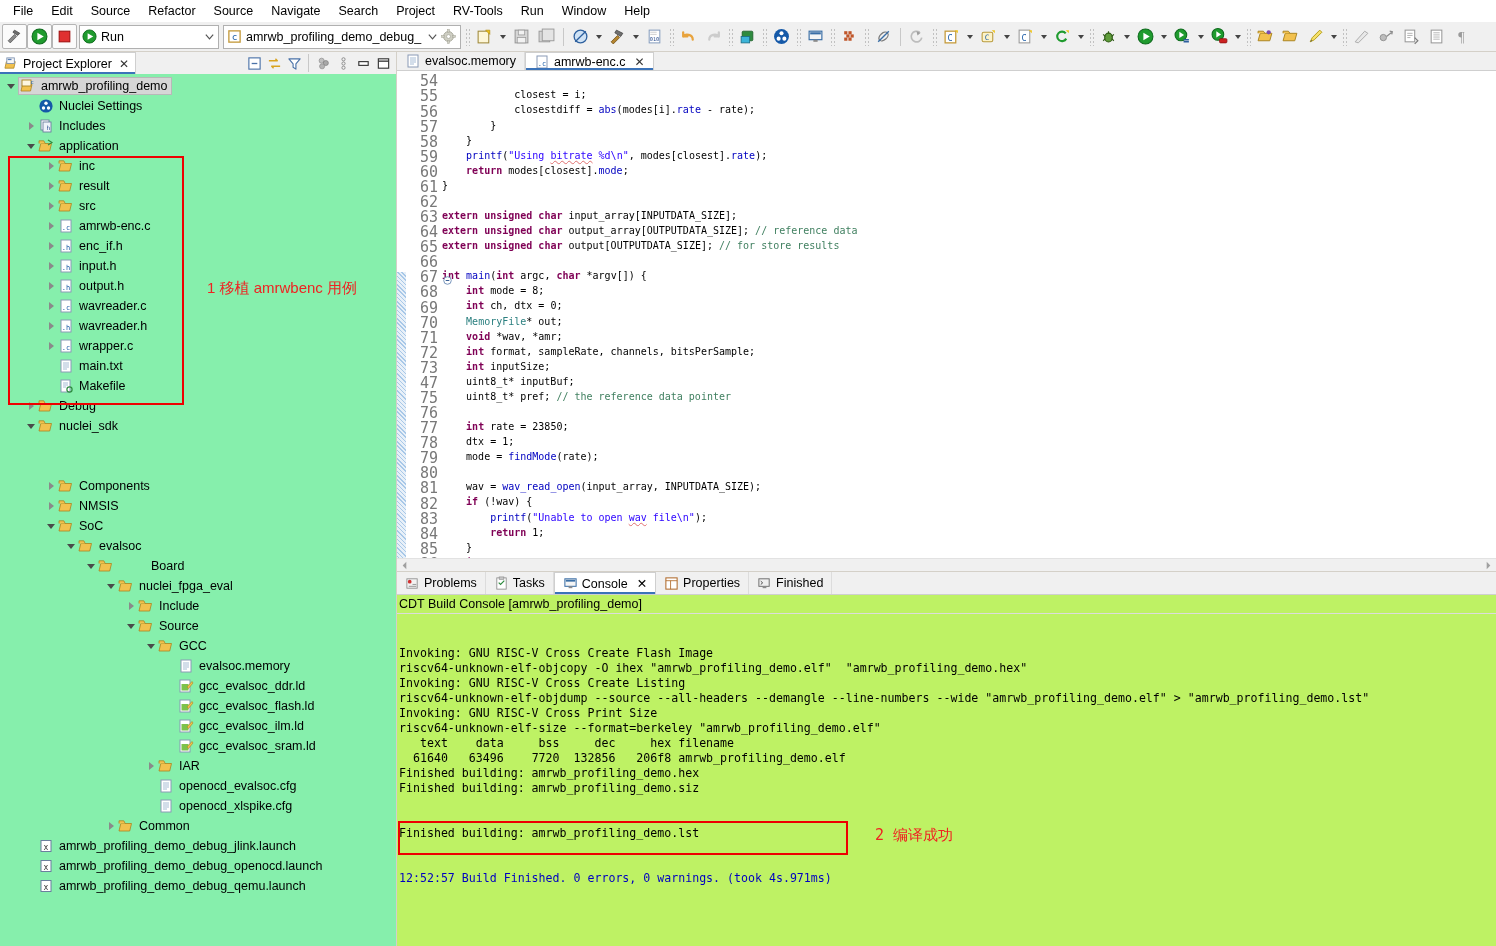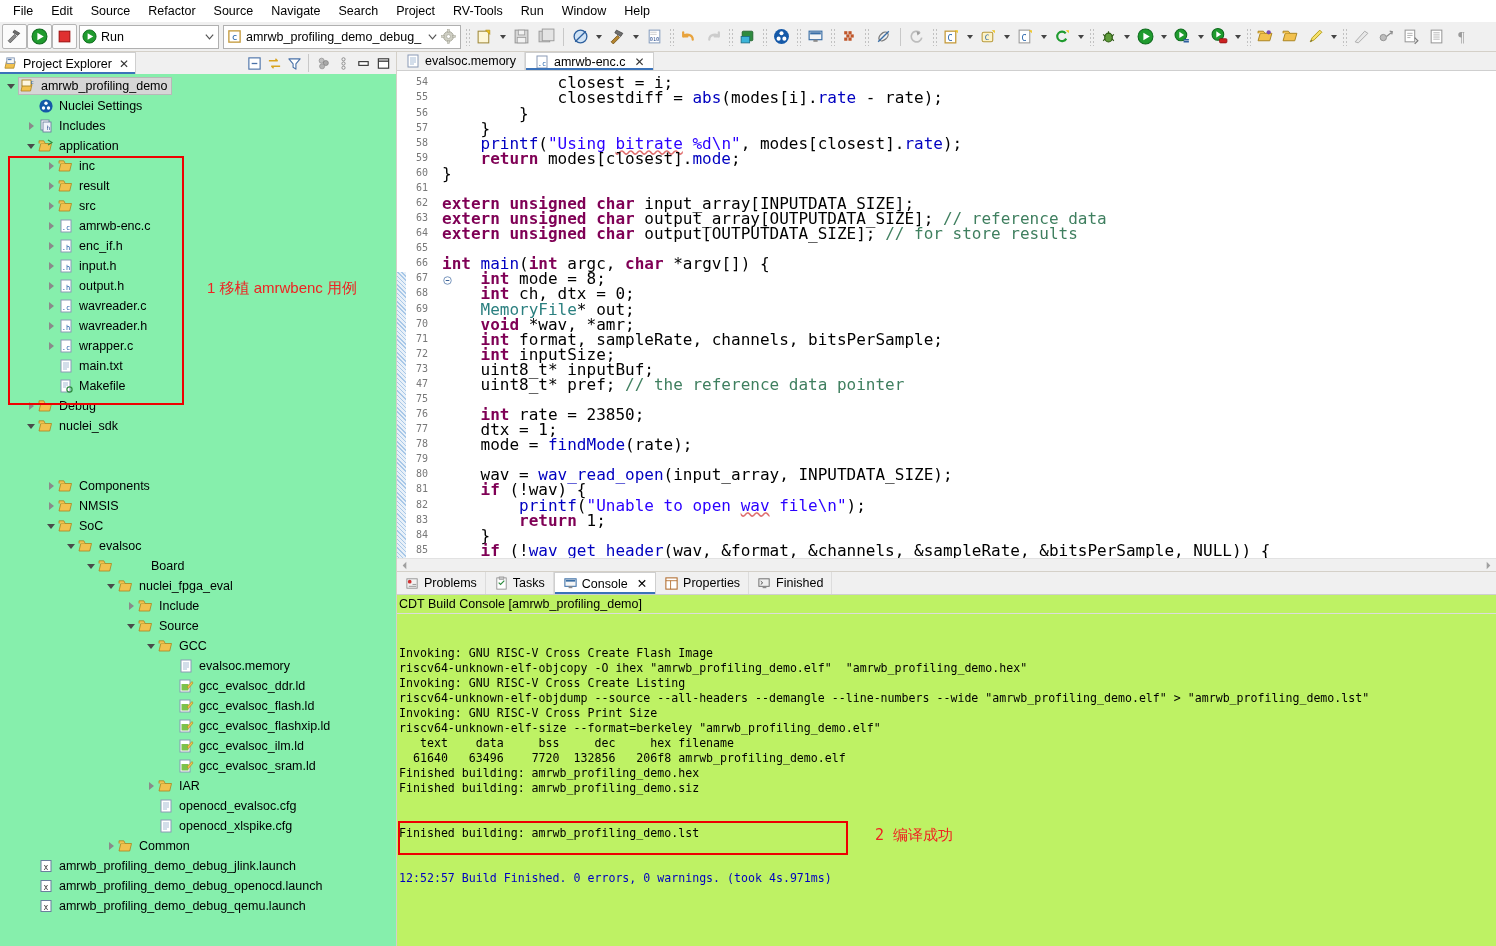--- a/index.html
+++ b/index.html
@@ -186,35 +186,35 @@
     display: flex;
     position: relative;
     overflow: hidden;
   }
   .folding-col {
     width: 9px; background: #ffffff; flex: none;
   }
   .gutter {
     width: 36px; flex: none;
     background: #ffffff;
-    text-align: center;
+    text-align: right;
     padding-right: 4px;
     color: #787878;
     font-family: "DejaVu Sans Mono", monospace;
-    font-size: 10px;
+    font-size: 15px;
     line-height: 15.08px;
     padding-top: 3px;
   }
   .gutter .gl { height: 15.08px; }
   .code {
     flex: 1;
     font-family: "DejaVu Sans Mono", monospace;
-    font-size: 16px;
+    font-size: 10px;
     line-height: 15.08px;
-    padding-top: 4px;
+    padding-top: 16px;
     white-space: pre;
     overflow: hidden;
     color: #000;
   }
   .code .ln { height: 15.08px; }
   .kw { color: #7f0055; font-weight: bold; }
   .str { color: #2a00ff; }
   .cmt { color: #3f7f5f; }
   .fld { color: #0000c0; }
   .typ { color: #2a7f7f; }
@@ -941,31 +941,20 @@
           </div>
           <div class="node" style="padding-left: 164px;">
             <span class="twisty "></span>
             <span style="display: inline-flex; align-items: center;">
               <span class="ico"><svg width="16" height="16" viewBox="0 0 16 16">
                   <rect x="2" y="2" width="10" height="12" fill="#fff" stroke="#8a9ab5" stroke-width="1"></rect>
                   <rect x="3.5" y="6" width="7" height="6.5" fill="#7dc24a"></rect>
                   <path d="M9 9 L14 3.5 L15 5 L10.5 10.5 Z" fill="#f2c14e" stroke="#a9831f" stroke-width=".6"></path>
                 </svg></span>
               <span class="lbl">gcc_evalsoc_flash.ld</span>
-            </span>
-          </div>
-          <div class="node" style="padding-left: 164px;">
-            <span class="twisty "></span>
-            <span style="display: inline-flex; align-items: center;">
-              <span class="ico"><svg width="16" height="16" viewBox="0 0 16 16">
-                  <rect x="2" y="2" width="10" height="12" fill="#fff" stroke="#8a9ab5" stroke-width="1"></rect>
-                  <rect x="3.5" y="6" width="7" height="6.5" fill="#7dc24a"></rect>
-                  <path d="M9 9 L14 3.5 L15 5 L10.5 10.5 Z" fill="#f2c14e" stroke="#a9831f" stroke-width=".6"></path>
-                </svg></span>
-              <span class="lbl">gcc_evalsoc_flashxip.ld</span>
             </span>
           </div>
           <div class="node" style="padding-left: 164px;">
             <span class="twisty "></span>
             <span style="display: inline-flex; align-items: center;">
               <span class="ico"><svg width="16" height="16" viewBox="0 0 16 16">
                   <rect x="2" y="2" width="10" height="12" fill="#fff" stroke="#8a9ab5" stroke-width="1"></rect>
                   <rect x="3.5" y="6" width="7" height="6.5" fill="#7dc24a"></rect>
                   <path d="M9 9 L14 3.5 L15 5 L10.5 10.5 Z" fill="#f2c14e" stroke="#a9831f" stroke-width=".6"></path>
                 </svg></span>

